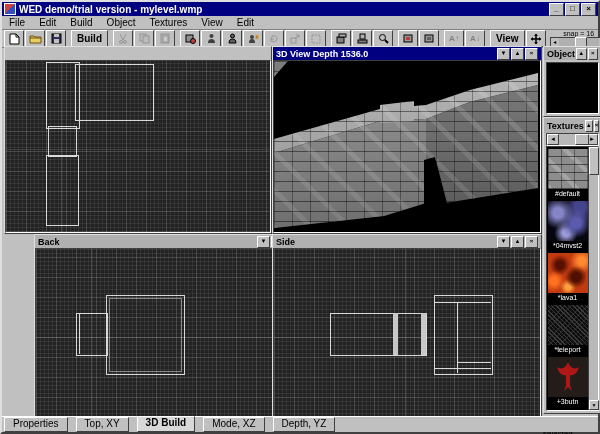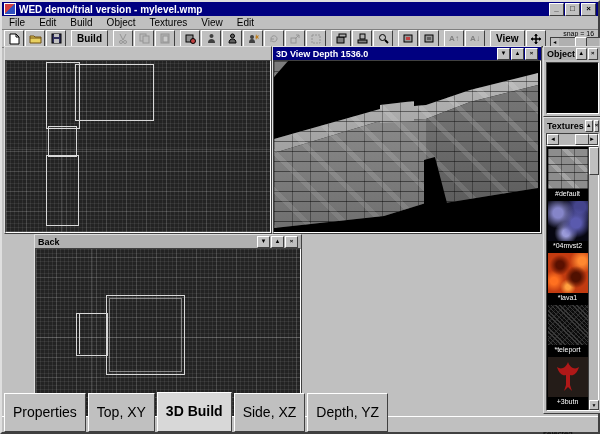--- a/index.html
+++ b/index.html
@@ -114,22 +114,22 @@
       radial-gradient(circle at 50% 85%,#ffa040 0 6%,transparent 20%),
       radial-gradient(circle at 15% 70%,#ff7020 0 8%,transparent 24%),
       radial-gradient(circle at 85% 20%,#ff8830 0 8%,transparent 26%),#c23b10;}
   .t-noise{background-color:#0c0c0c;background-image:
       repeating-linear-gradient(45deg,#3a3a3a 0 1px,transparent 1px 3px),
       repeating-linear-gradient(135deg,#242424 0 1px,transparent 1px 4px);}
   .t-emblem{background:#241c18;display:flex;align-items:center;justify-content:center;}
   
   .tabbar{position:absolute;left:0;bottom:0;height:15px;right:0;background:#c0c0c0;
           border-top:1px solid #ffffff;display:flex;align-items:flex-end;padding-left:2px;}
-  .tab{height:13px;line-height:12px;padding:12px 8px;font-size:14px;color:#000;background:#c0c0c0;
-       border:1px solid;border-color:#ffffff #404040 #404040 #ffffff;margin-right:2px;}
+  .tab{height:13px;line-height:12px;padding:0 8px;font-size:10px;color:#000;background:#c0c0c0;
+       border:1px solid;border-color:#ffffff #404040 #404040 #ffffff;margin-right:8px;}
   .tab.active{background:#d8d8d8;font-weight:bold;height:14px;}
   .statusbar{position:absolute;left:541px;top:418px;width:58px;font-size:8px;color:#000;}
 </style>
 </head>
 <body>
 
 <div class="app">
 
   <div class="titlebar">
     <div class="appicon"></div>
@@ -335,20 +335,42 @@
     <div class="vbody">
       <div class="gridbg"></div>
       <div class="axis-v" style="left:55px;"></div>
       <div class="axis-h" style="top:88px;"></div>
       <div class="wire dbl" style="left:70px;top:46px;width:77px;height:78px;"></div>
       <div class="wire" style="left:40px;top:64px;width:30px;height:41px;"></div>
       <div class="wline" style="left:43px;top:64px;width:1px;height:41px;"></div>
     </div>
   </div>
 
+  <div class="viewport" style="left:270px;top:232px;width:268px;height:184px;">
+    <div class="vhead">
+      <span>Side</span>
+      <span class="spacer"></span>
+      <span class="vbtn">▼</span>
+      <span class="vbtn">▲</span>
+      <span class="vbtn">×</span>
+    </div>
+    <div class="vbody">
+      <div class="gridbg"></div>
+      <div class="axis-v" style="left:131px;"></div>
+      <div class="axis-h" style="top:88px;"></div>
+      <div class="wire" style="left:56px;top:64px;width:95px;height:41px;"></div>
+      <div class="wirefill" style="left:119px;top:64px;width:5px;height:42px;"></div>
+      <div class="wirefill" style="left:147px;top:64px;width:5px;height:42px;"></div>
+      <div class="wire" style="left:160px;top:46px;width:57px;height:78px;"></div>
+      <div class="wline" style="left:160px;top:53px;width:57px;height:1px;"></div>
+      <div class="wline" style="left:183px;top:53px;width:1px;height:71px;"></div>
+      <div class="wline" style="left:183px;top:113px;width:34px;height:1px;"></div>
+      <div class="wline" style="left:160px;top:119px;width:57px;height:1px;"></div>
+    </div>
+  </div>
 
   <div class="panel" style="left:541px;top:44px;width:57px;height:69px;">
     <div class="vhead" style="height:13px;">
       <span>Object</span>
       <span class="spacer"></span>
       <span class="vbtn">▲</span>
       <span class="vbtn">×</span>
     </div>
     <div class="pblack"></div>
   </div>
@@ -400,17 +422,17 @@
       </div>
     </div>
   </div>
 
   <div class="statusbar">Nothing selected</div>
 
   <div class="tabbar">
     <div class="tab">Properties</div>
     <div class="tab">Top, XY</div>
     <div class="tab active">3D Build</div>
-    <div class="tab">Side, XZ</div>
+    <div class="tab">Mode, XZ</div>
     <div class="tab">Depth, YZ</div>
   </div>
 
 </div>
 
 </body></html>

